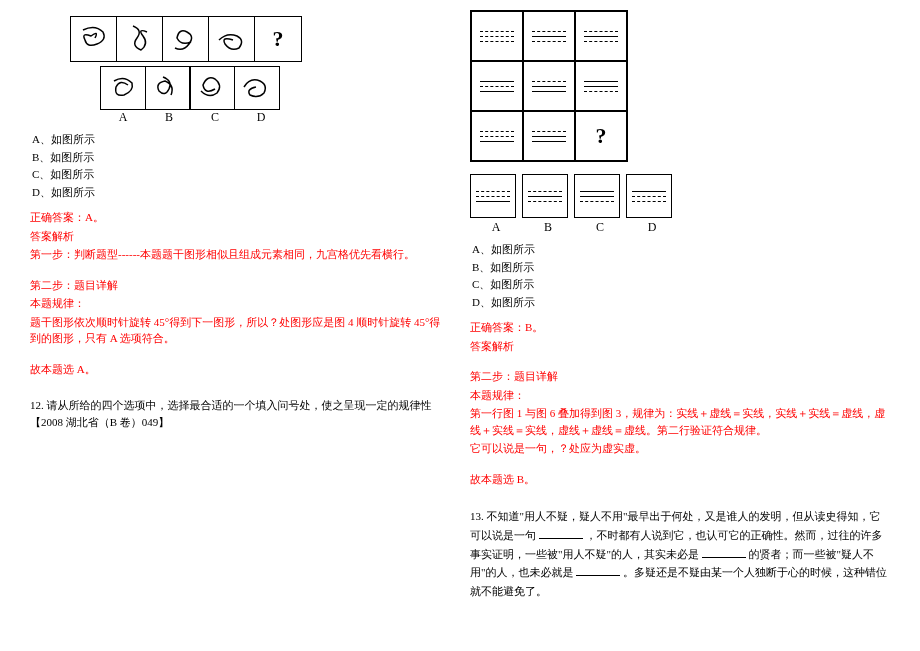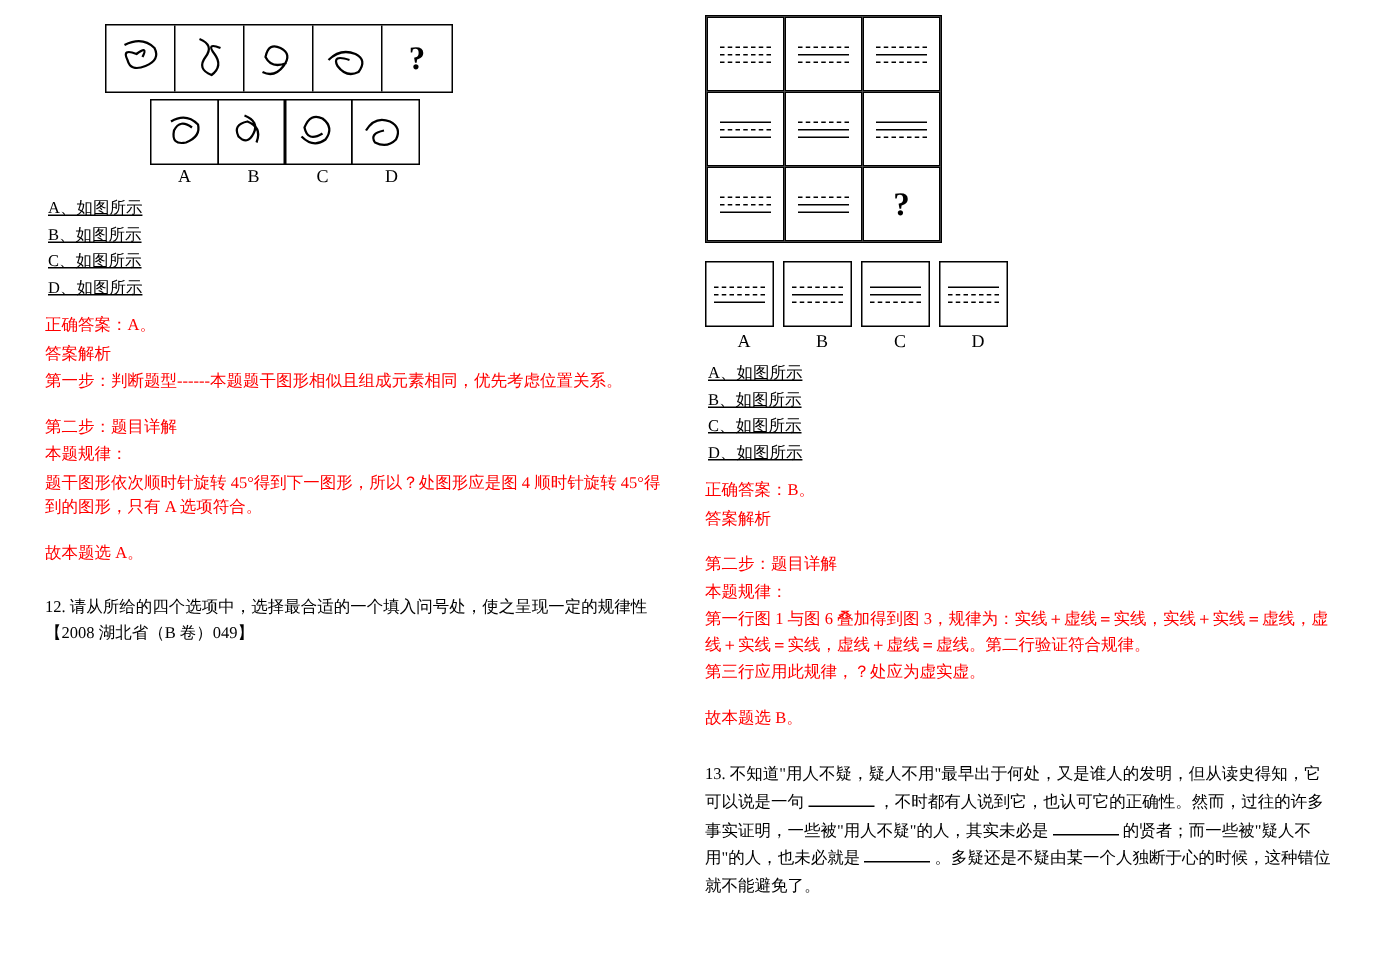--- a/index.html
+++ b/index.html
@@ -13,21 +13,21 @@
       display: flex;
       padding: 10px 20px;
     }
     .column {
       width: 50%;
       padding: 0 10px;
     }
     .question { margin-bottom: 20px; }
     .q-title { margin-bottom: 8px; line-height: 1.5; }
     .red { color: #ff0000; }
-    .option-line { line-height: 1.6; margin-left: 2px; text-decoration: underline; }
+    .option-line { line-height: 1.6; margin-left: 2px; }
     .analysis-block { margin-top: 8px; }
     .analysis-line { line-height: 1.5; margin-bottom: 2px; }
     
     
     .q11-main-row {
       border: 1.5px solid #000;
       display: inline-flex;
       margin: 6px 0 4px 40px;
     }
     .q11-cell {
@@ -158,21 +158,21 @@
     </div>
     
     <div class="option-line">A、如图所示</div>
     <div class="option-line">B、如图所示</div>
     <div class="option-line">C、如图所示</div>
     <div class="option-line">D、如图所示</div>
     
     <div class="analysis-block red">
       <div class="analysis-line">正确答案：A。</div>
       <div class="analysis-line">答案解析</div>
-      <div class="analysis-line">第一步：判断题型------本题题干图形相似且组成元素相同，优先考虑位置关系。</div>
+      <div class="analysis-line">第一步：判断题型------本题题干图形相似且组成元素相同，九宫格优先看横行。</div>
       <br>
       <div class="analysis-line">第二步：题目详解</div>
       <div class="analysis-line">本题规律：</div>
       <div class="analysis-line">题干图形依次顺时针旋转 45°得到下一图形，所以？处图形应是图 4 顺时针旋转 45°得到的图形，只有 A 选项符合。</div>
       <br>
       <div class="analysis-line">故本题选 A。</div>
     </div>
   </div>
 
   <div class="question">
@@ -269,21 +269,21 @@
     <div class="option-line">C、如图所示</div>
     <div class="option-line">D、如图所示</div>
     
     <div class="analysis-block red">
       <div class="analysis-line">正确答案：B。</div>
       <div class="analysis-line">答案解析</div>
       <br>
       <div class="analysis-line">第二步：题目详解</div>
       <div class="analysis-line">本题规律：</div>
       <div class="analysis-line">第一行图 1 与图 6 叠加得到图 3，规律为：实线＋虚线＝实线，实线＋实线＝虚线，虚线＋实线＝实线，虚线＋虚线＝虚线。第二行验证符合规律。</div>
-      <div class="analysis-line">第三行应用此规律，？处应为虚实虚。</div>
+      <div class="analysis-line">它可以说是一句，？处应为虚实虚。</div>
       <br>
       <div class="analysis-line">故本题选 B。</div>
     </div>
   </div>
 
   <div class="question">
     <div class="q-title" style="line-height:1.7;">
       <span>13. 不知道"用人不疑，疑人不用"最早出于何处，又是谁人的发明，但从读史得知，它可以说是一句</span>
       <span class="blank"></span>
       <span>，不时都有人说到它，也认可它的正确性。然而，过往的许多事实证明，一些被"用人不疑"的人，其实未必是</span>

